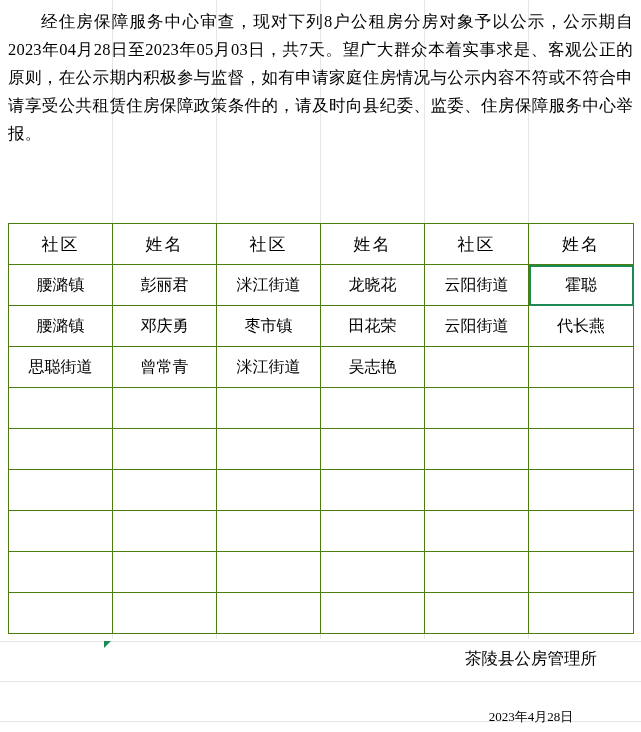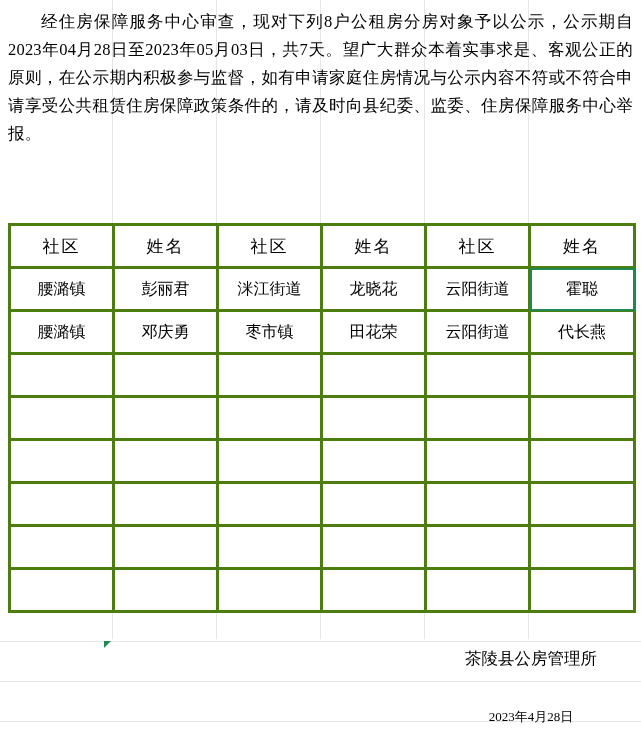--- a/index.html
+++ b/index.html
@@ -70,21 +70,21 @@
     left: 8px;
     top: 223px;
     width: 625px;
   }
   table.pub {
     border-collapse: collapse;
     width: 625px;
     table-layout: fixed;
   }
   table.pub td {
-    border: 3px solid #4d7c0f;
+    border: 1px solid #4d7c0f;
     height: 40px;
     text-align: center;
     vertical-align: middle;
     font-size: 16px;
     padding: 0 2px;
     overflow: hidden;
     white-space: nowrap;
   }
   table.pub tr.head td {
     font-size: 17px;
@@ -182,20 +182,28 @@
 
         <tr>
           <td>腰潞镇</td>
           <td>邓庆勇</td>
           <td>枣市镇</td>
           <td>田花荣</td>
           <td>云阳街道</td>
           <td>代长燕</td>
         </tr>
 
+        <tr>
+          <td>思聪街道</td>
+          <td>曾常青</td>
+          <td>洣江街道</td>
+          <td>吴志艳</td>
+          <td></td>
+          <td></td>
+        </tr>
 
         <tr>
           <td></td>
           <td></td>
           <td></td>
           <td></td>
           <td></td>
           <td></td>
         </tr>
 

